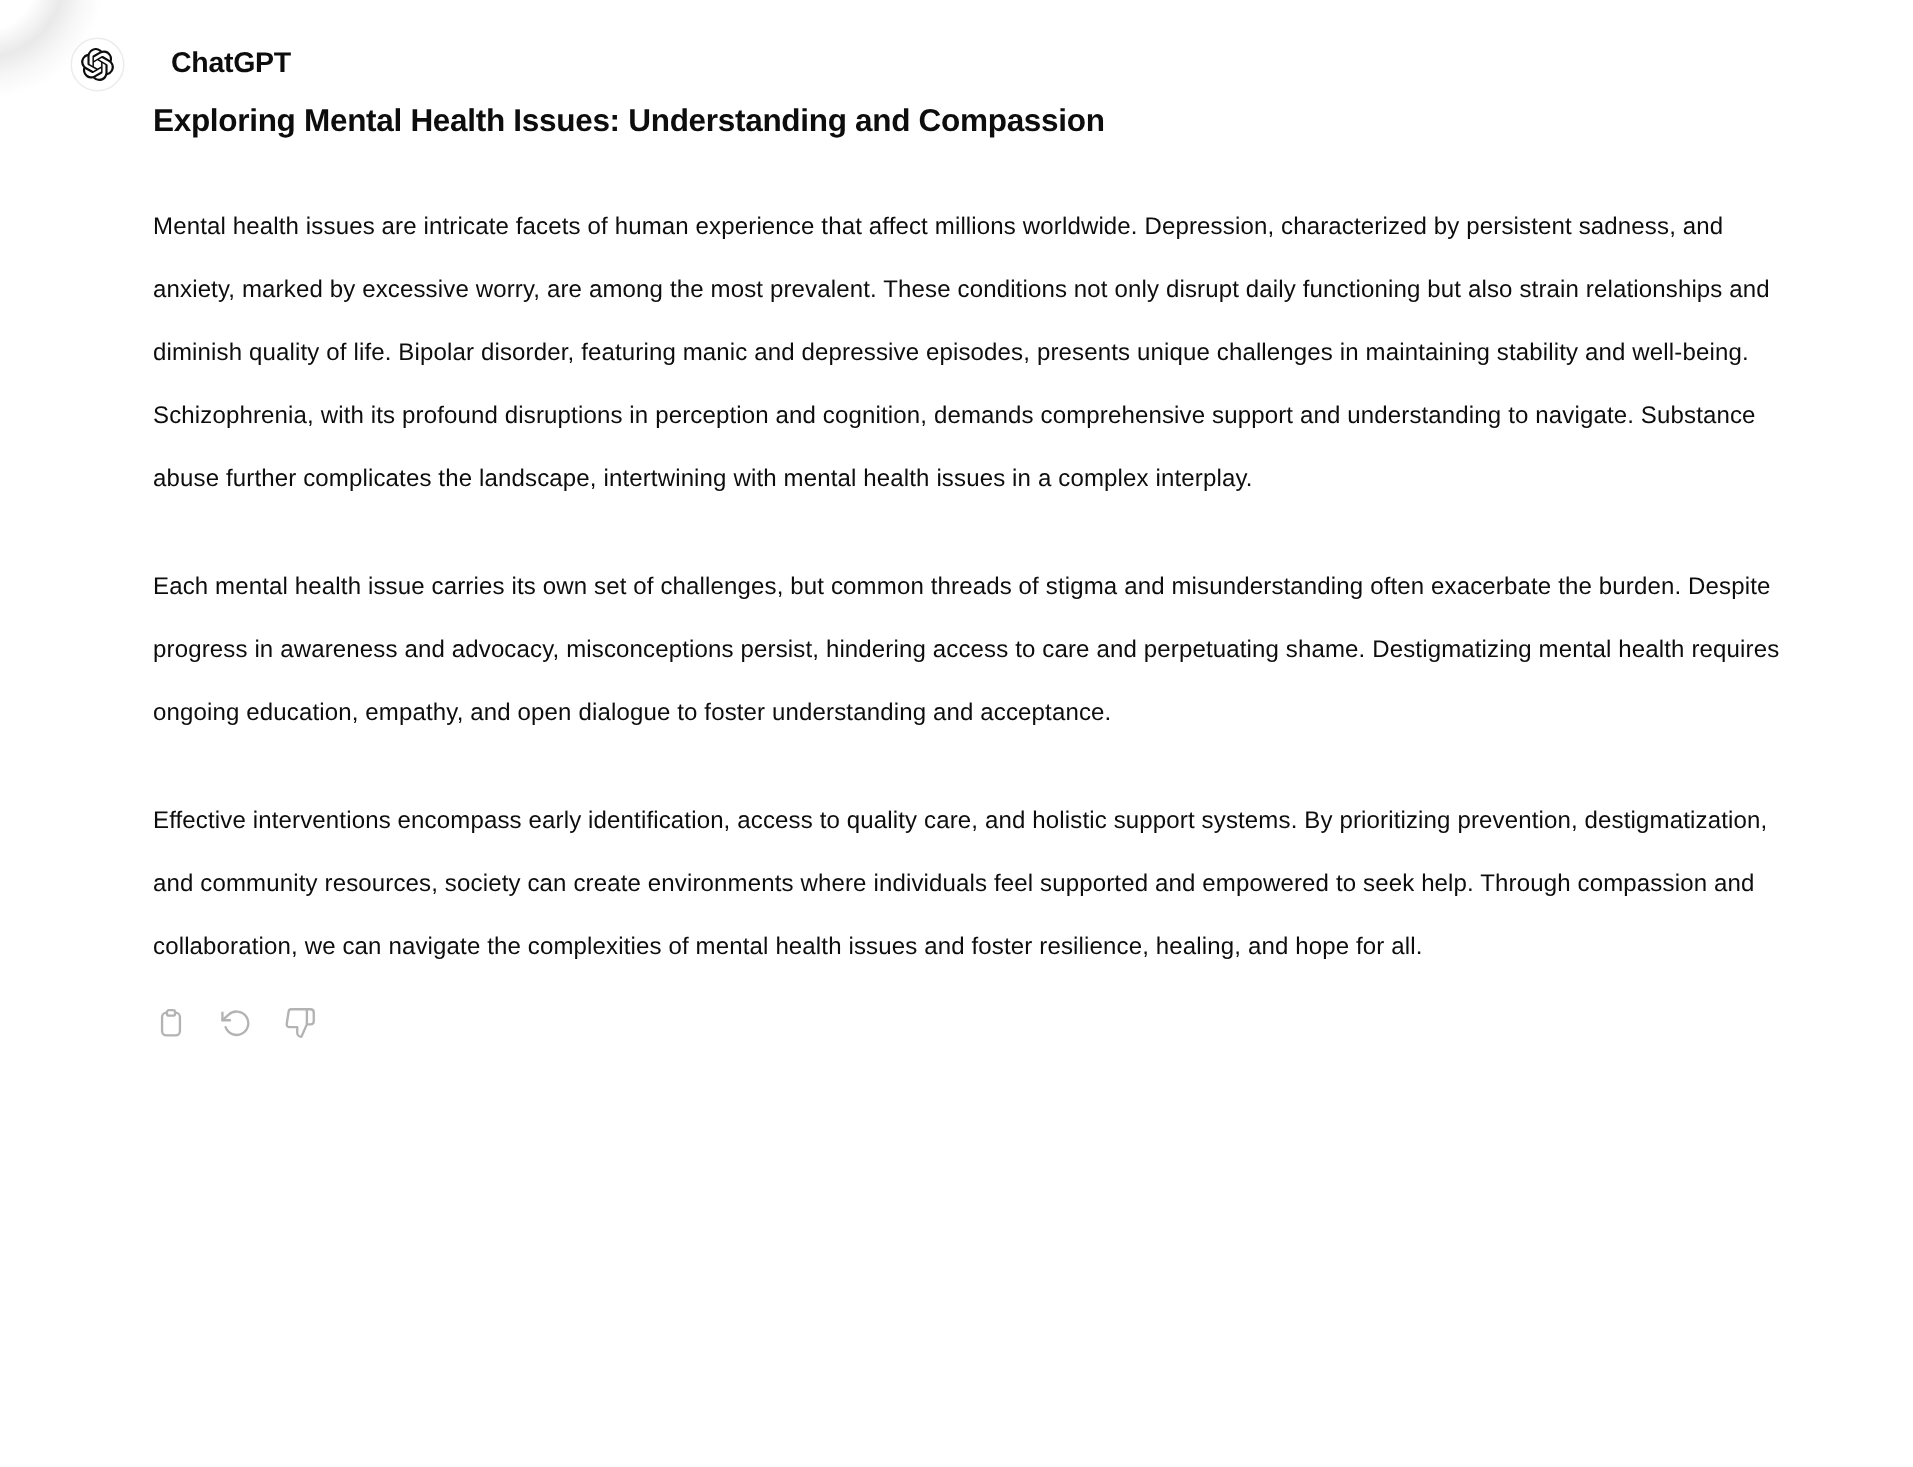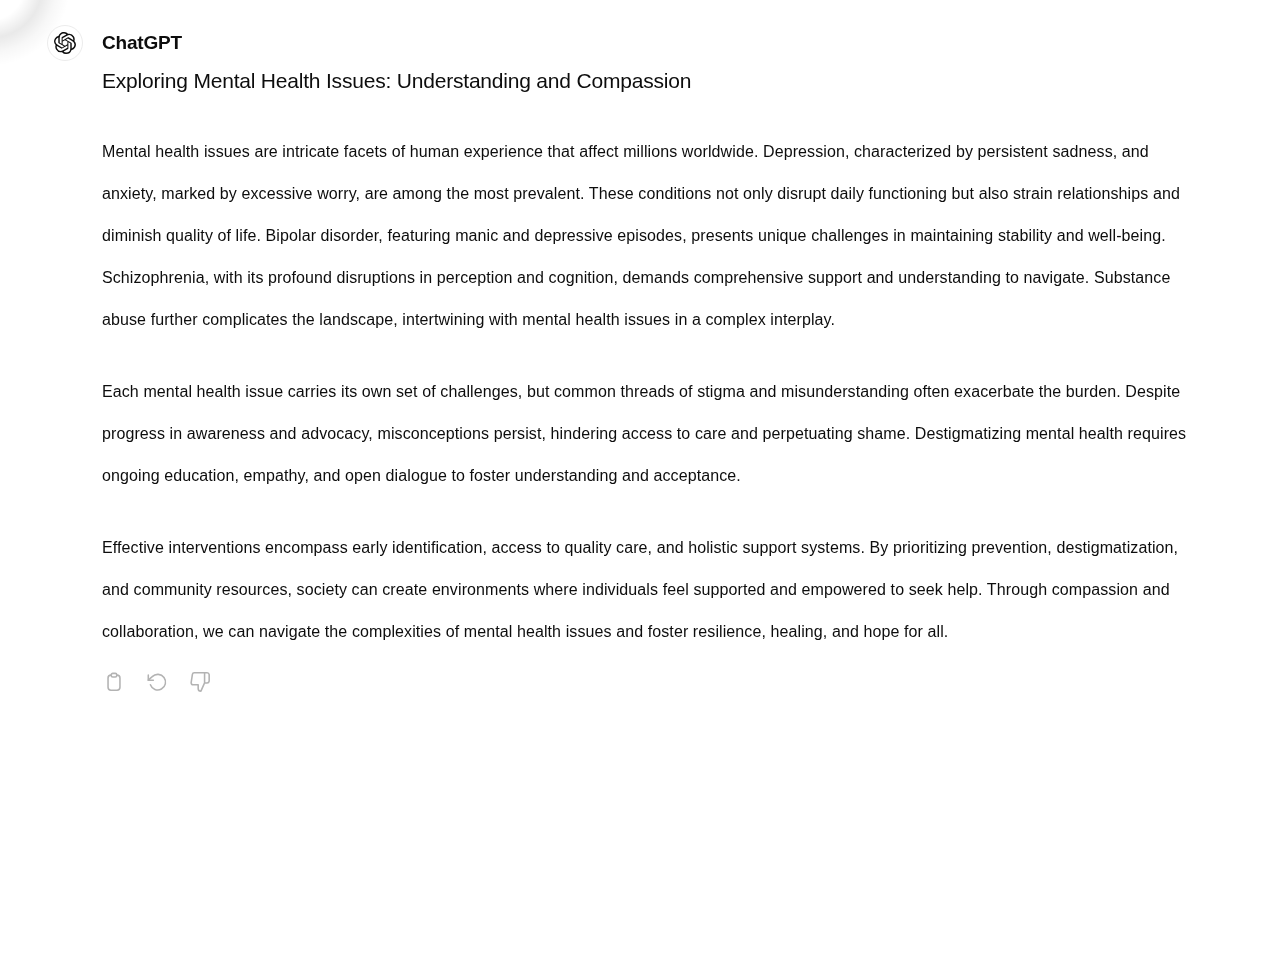--- a/index.html
+++ b/index.html
@@ -56,27 +56,27 @@
 
   .content {
     margin-left: 55px;
     width: 1093px;
   }
 
   .sender-name {
     font-size: 19px;
     font-weight: 700;
     line-height: 22px;
-    margin: 7px 0 14px 0;
+    margin: 7px 0 14px 12px;
     letter-spacing: -0.2px;
   }
 
   .message-title {
     font-size: 21px;
-    font-weight: 400;
+    font-weight: 700;
     line-height: 26px;
     margin: 0 0 37px 0;
     letter-spacing: -0.2px;
   }
 
   .para {
     font-size: 16px;
     line-height: 42px;
     letter-spacing: 0.1px;
     margin: 0 0 30px 0;

